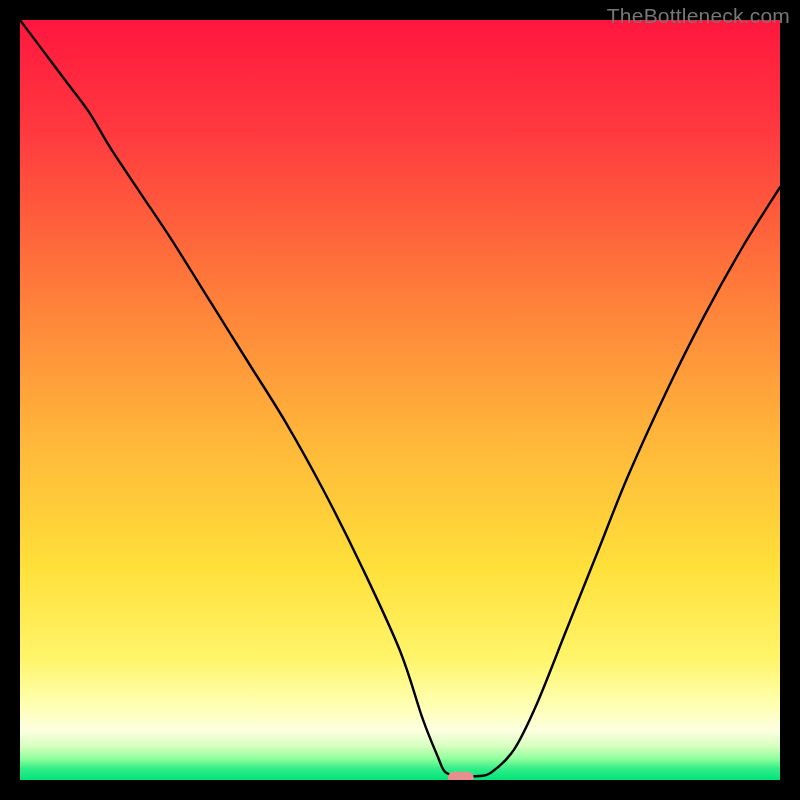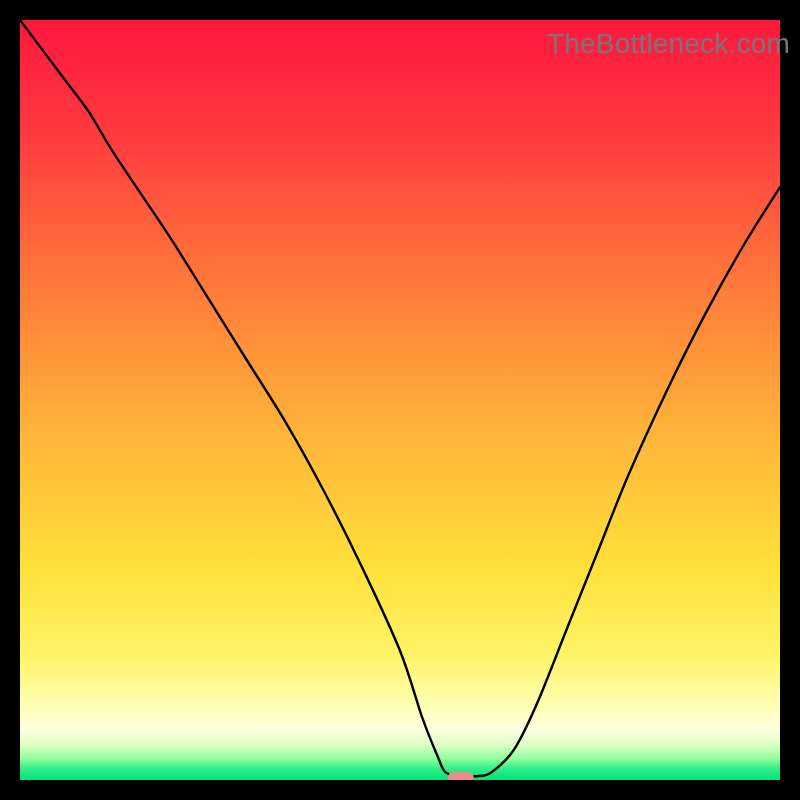--- a/index.html
+++ b/index.html
@@ -15,25 +15,24 @@
     position: relative;
     width: 800px;
     height: 800px;
     background: #000;
   }
   .watermark {
     position: absolute;
     top: 4px;
     right: 10px;
     color: #777;
-    font-size: 28px;
+    font-size: 21px;
     font-weight: 500;
     letter-spacing: 0.2px;
     z-index: 10;
-    margin-top: 24px;
   }
   .plot {
     position: absolute;
     left: 20px;
     top: 20px;
     width: 760px;
     height: 760px;
   }
 </style>
 </head>

